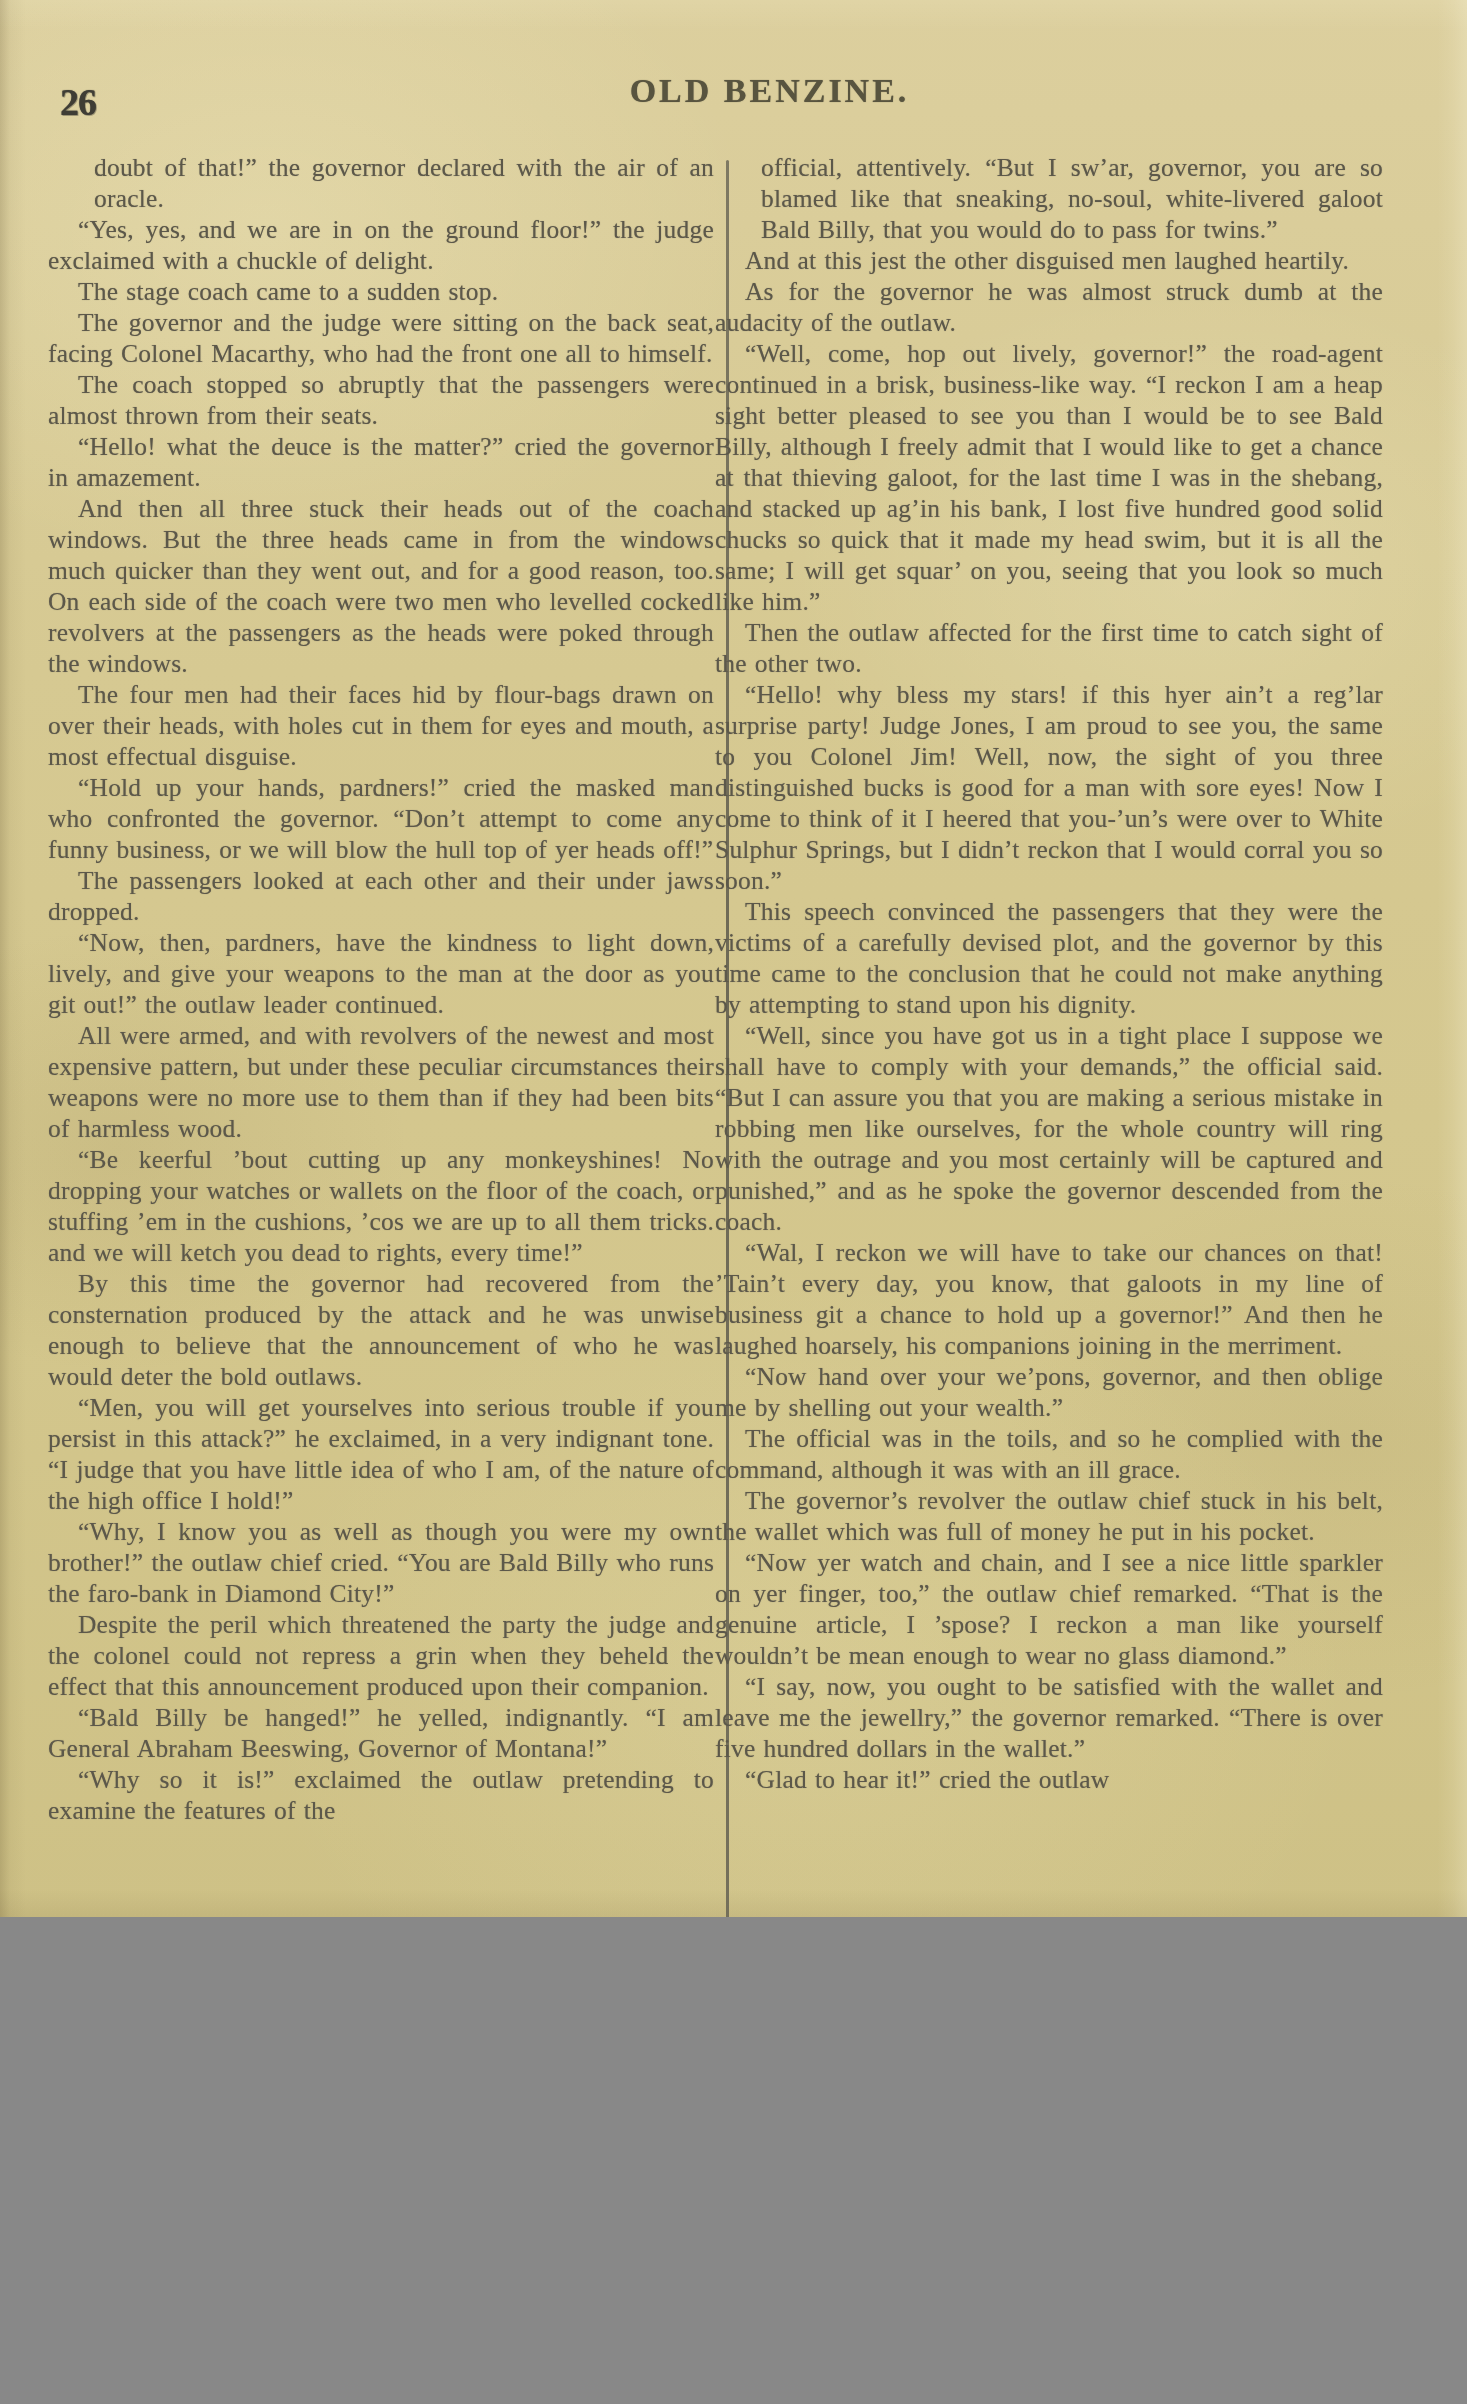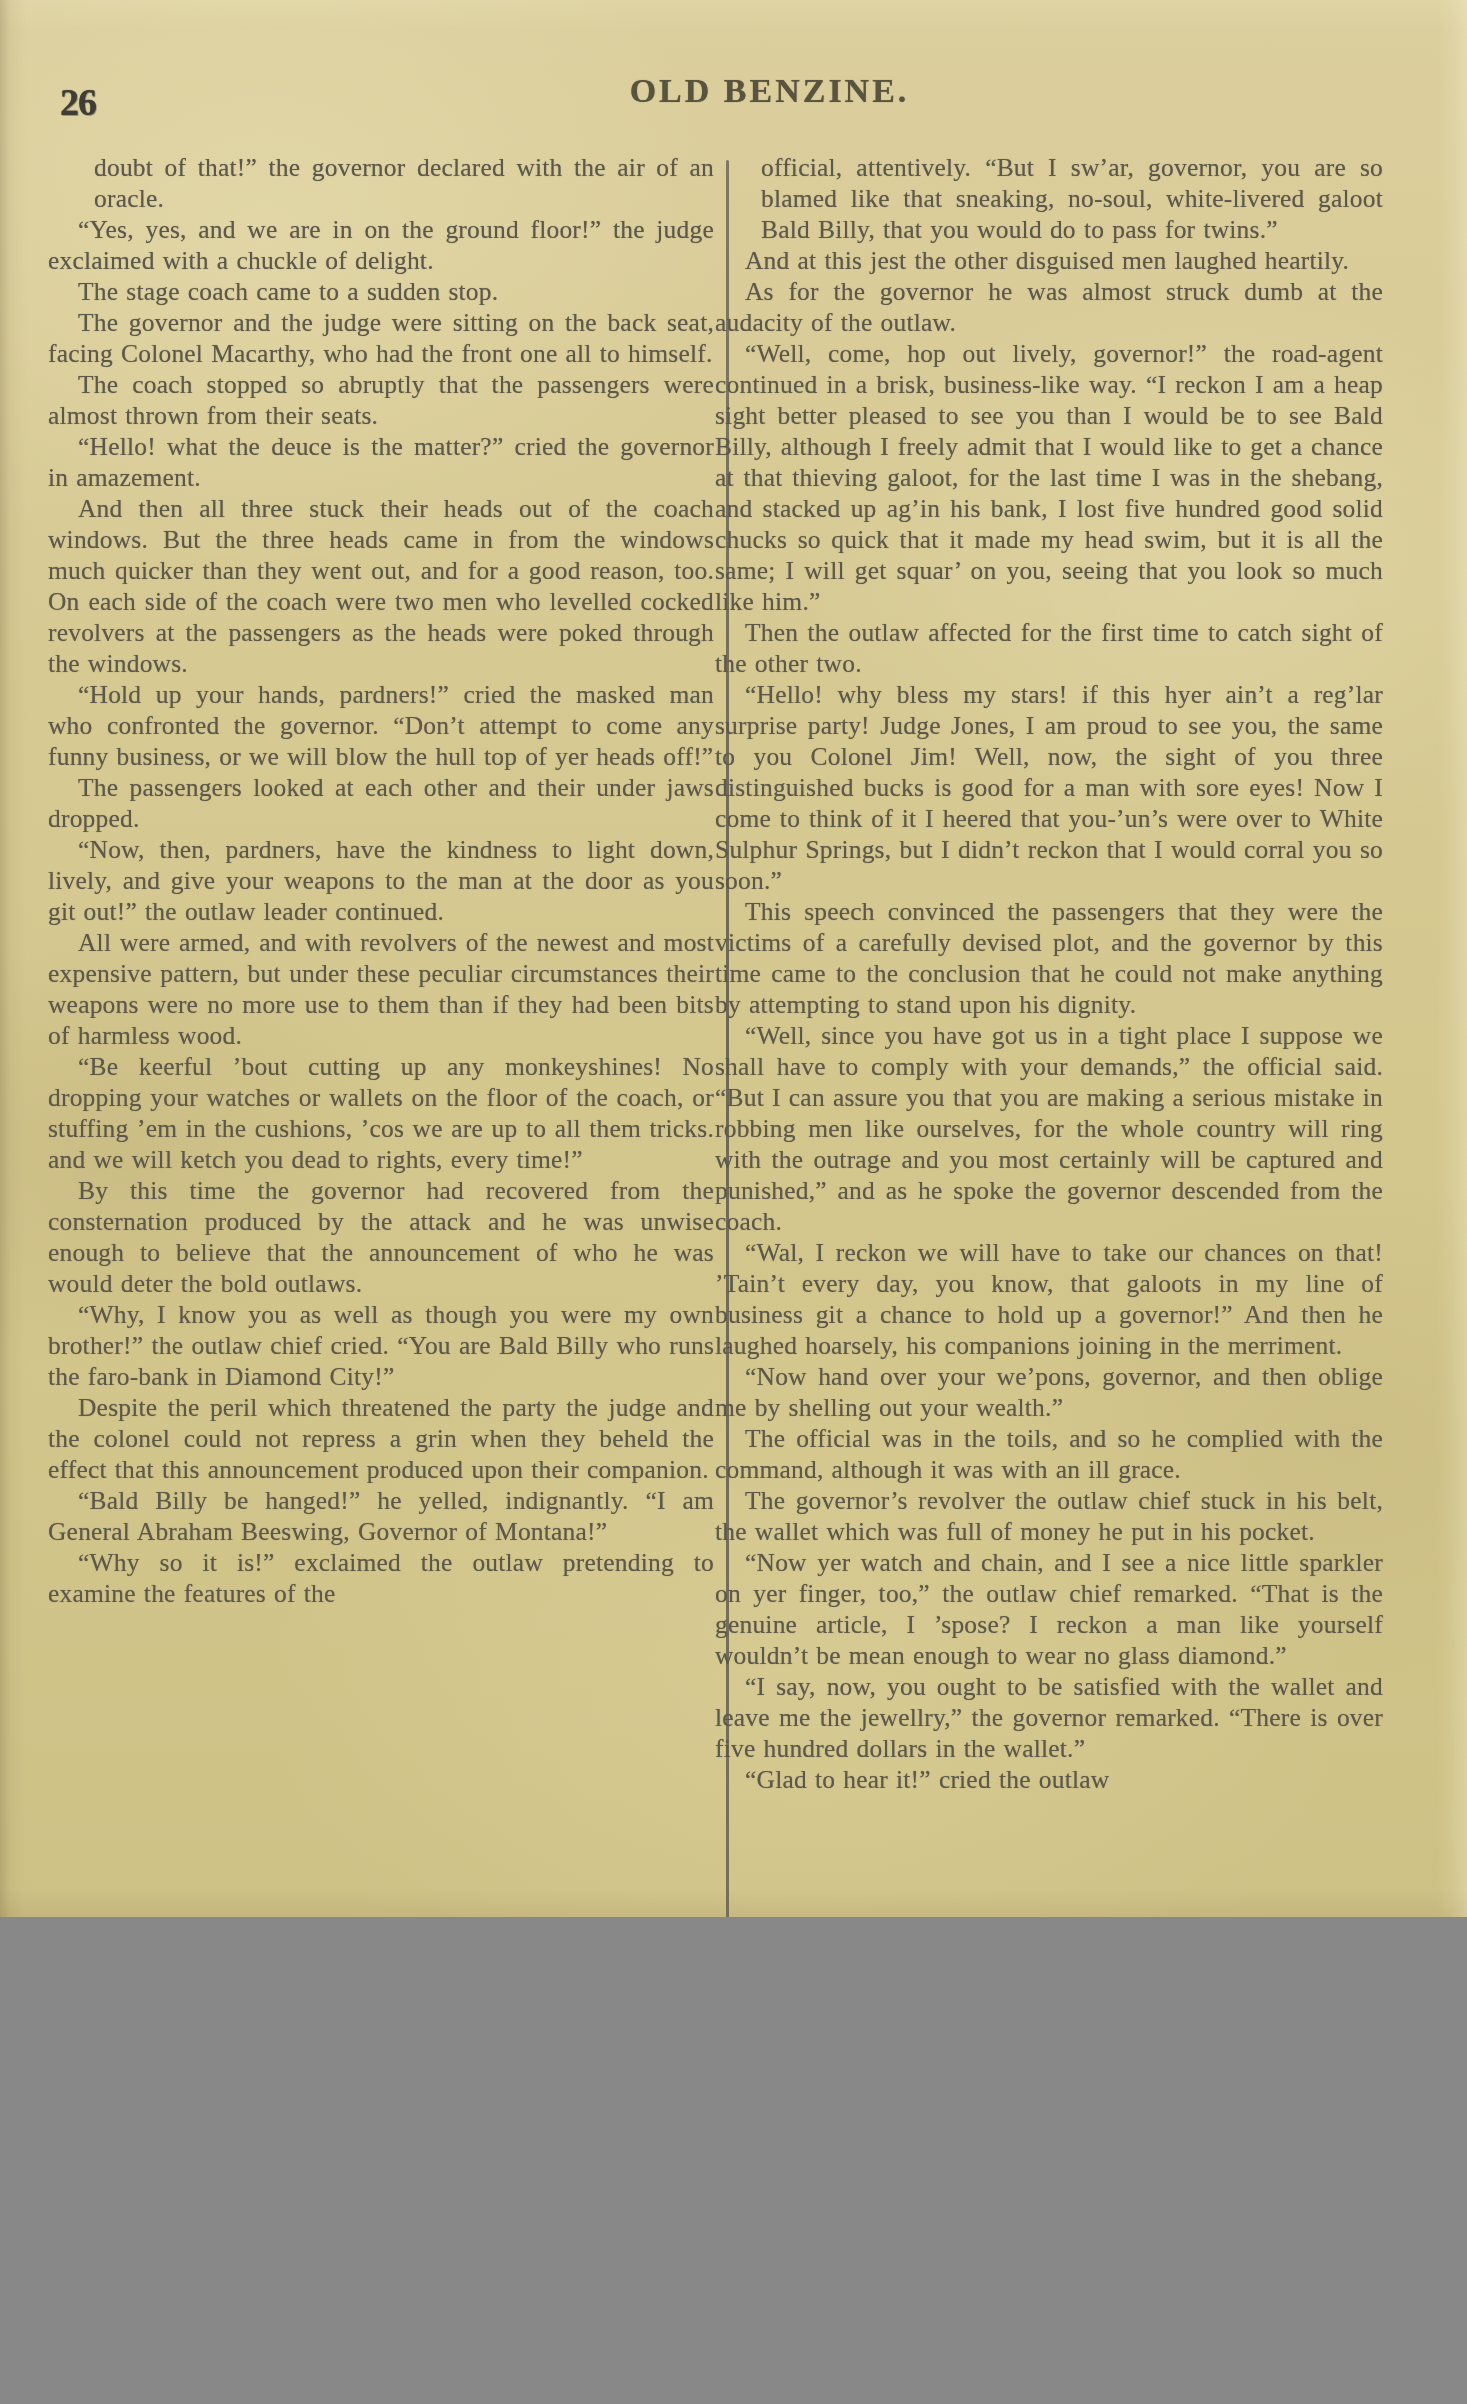--- a/index.html
+++ b/index.html
@@ -80,26 +80,28 @@
   <div class="running-title">OLD BENZINE.</div>
 
   <div class="column column-left">
       <p class="no-indent">doubt of that!” the governor declared with the air of an oracle.</p>
       <p>“Yes, yes, and we are in on the ground floor!” the judge exclaimed with a chuckle of delight.</p>
       <p>The stage coach came to a sudden stop.</p>
       <p>The governor and the judge were sitting on the back seat, facing Colonel Macarthy, who had the front one all to himself.</p>
       <p>The coach stopped so abruptly that the passengers were almost thrown from their seats.</p>
       <p>“Hello! what the deuce is the matter?” cried the governor in amazement.</p>
       <p>And then all three stuck their heads out of the coach windows. But the three heads came in from the windows much quicker than they went out, and for a good reason, too. On each side of the coach were two men who levelled cocked revolvers at the passengers as the heads were poked through the windows.</p>
+      <p>The four men had their faces hid by flour-bags drawn on over their heads, with holes cut in them for eyes and mouth, a most effectual disguise.</p>
       <p>“Hold up your hands, pardners!” cried the masked man who confronted the governor. “Don’t attempt to come any funny business, or we will blow the hull top of yer heads off!”</p>
       <p>The passengers looked at each other and their under jaws dropped.</p>
       <p>“Now, then, pardners, have the kindness to light down, lively, and give your weapons to the man at the door as you git out!” the outlaw leader continued.</p>
       <p>All were armed, and with revolvers of the newest and most expensive pattern, but under these peculiar circumstances their weapons were no more use to them than if they had been bits of harmless wood.</p>
       <p>“Be keerful ’bout cutting up any monkeyshines! No dropping your watches or wallets on the floor of the coach, or stuffing ’em in the cushions, ’cos we are up to all them tricks. and we will ketch you dead to rights, every time!”</p>
       <p>By this time the governor had recovered from the consternation produced by the attack and he was unwise enough to believe that the announcement of who he was would deter the bold outlaws.</p>
+      <p>“Men, you will get yourselves into serious trouble if you persist in this attack?” he exclaimed, in a very indignant tone. “I judge that you have little idea of who I am, of the nature of the high office I hold!”</p>
       <p>“Why, I know you as well as though you were my own brother!” the outlaw chief cried. “You are Bald Billy who runs the faro-bank in Diamond City!”</p>
       <p>Despite the peril which threatened the party the judge and the colonel could not repress a grin when they beheld the effect that this announcement produced upon their companion.</p>
       <p>“Bald Billy be hanged!” he yelled, indignantly. “I am General Abraham Beeswing, Governor of Montana!”</p>
       <p>“Why so it is!” exclaimed the outlaw pretending to examine the features of the</p>
     </div>
 
   <div class="column-divider"></div>
 
   <div class="column column-right">
       <p class="no-indent">official, attentively. “But I sw’ar, governor, you are so blamed like that sneaking, no-soul, white-livered galoot Bald Billy, that you would do to pass for twins.”</p>

